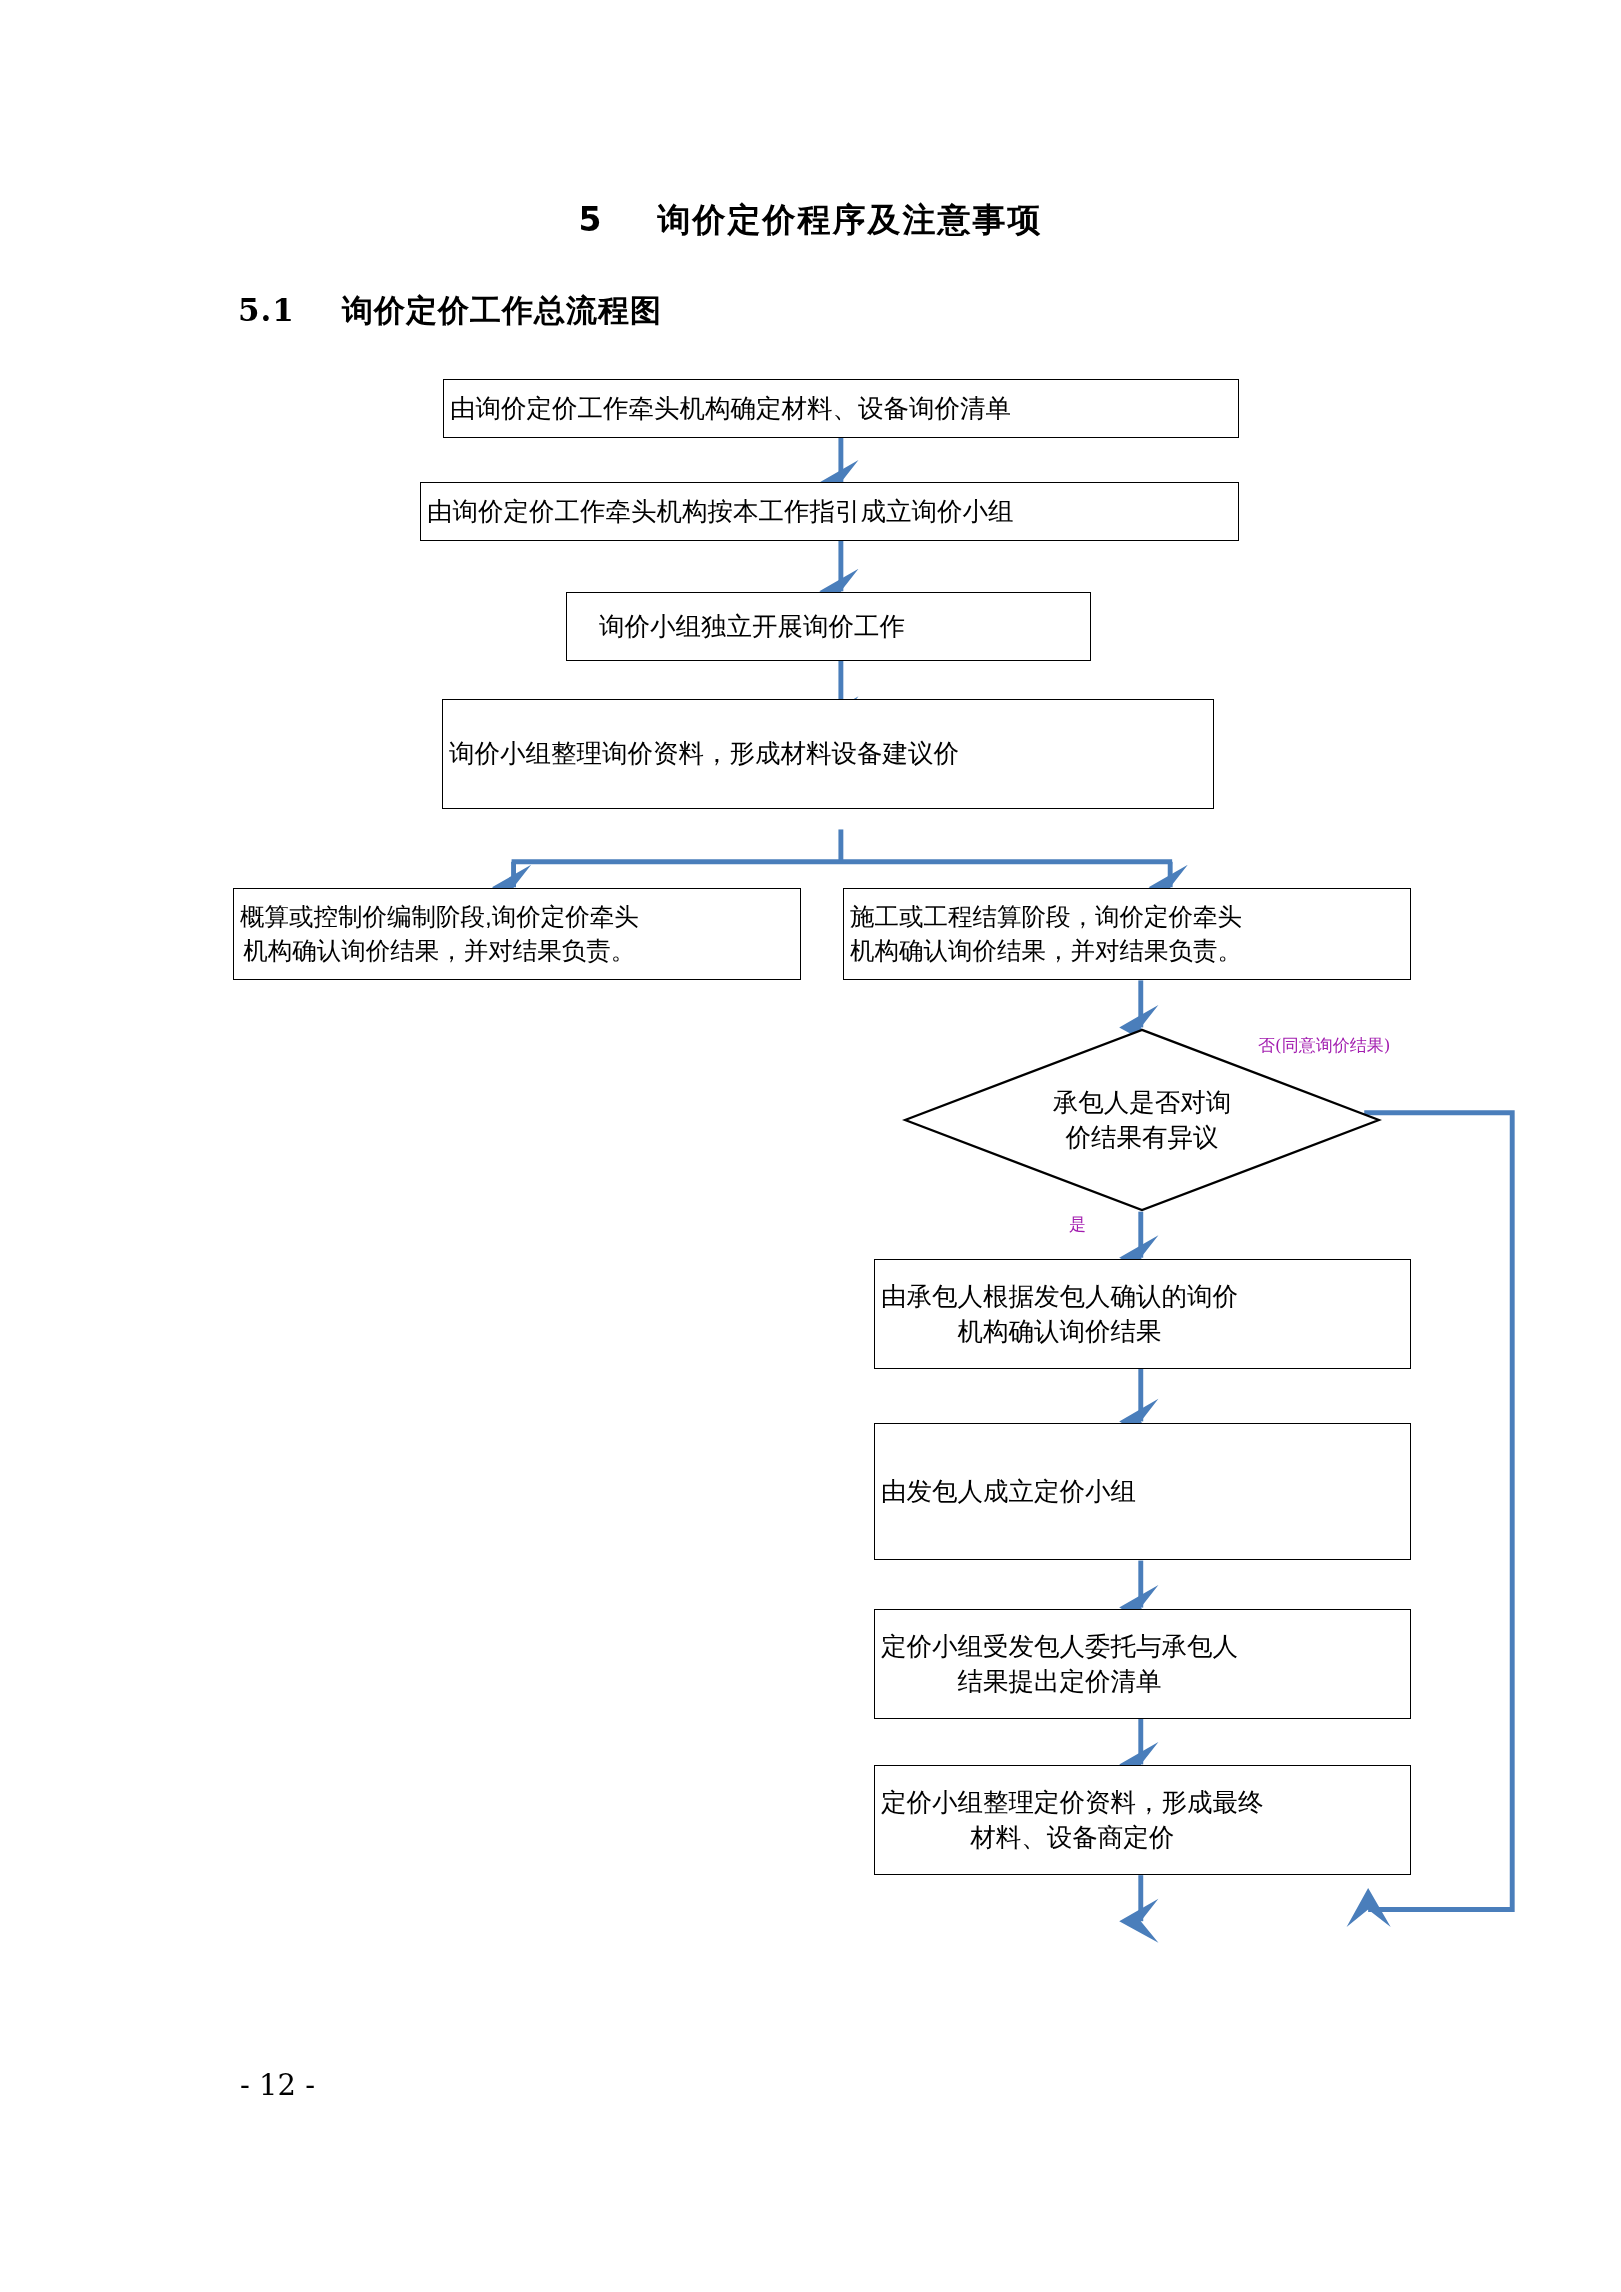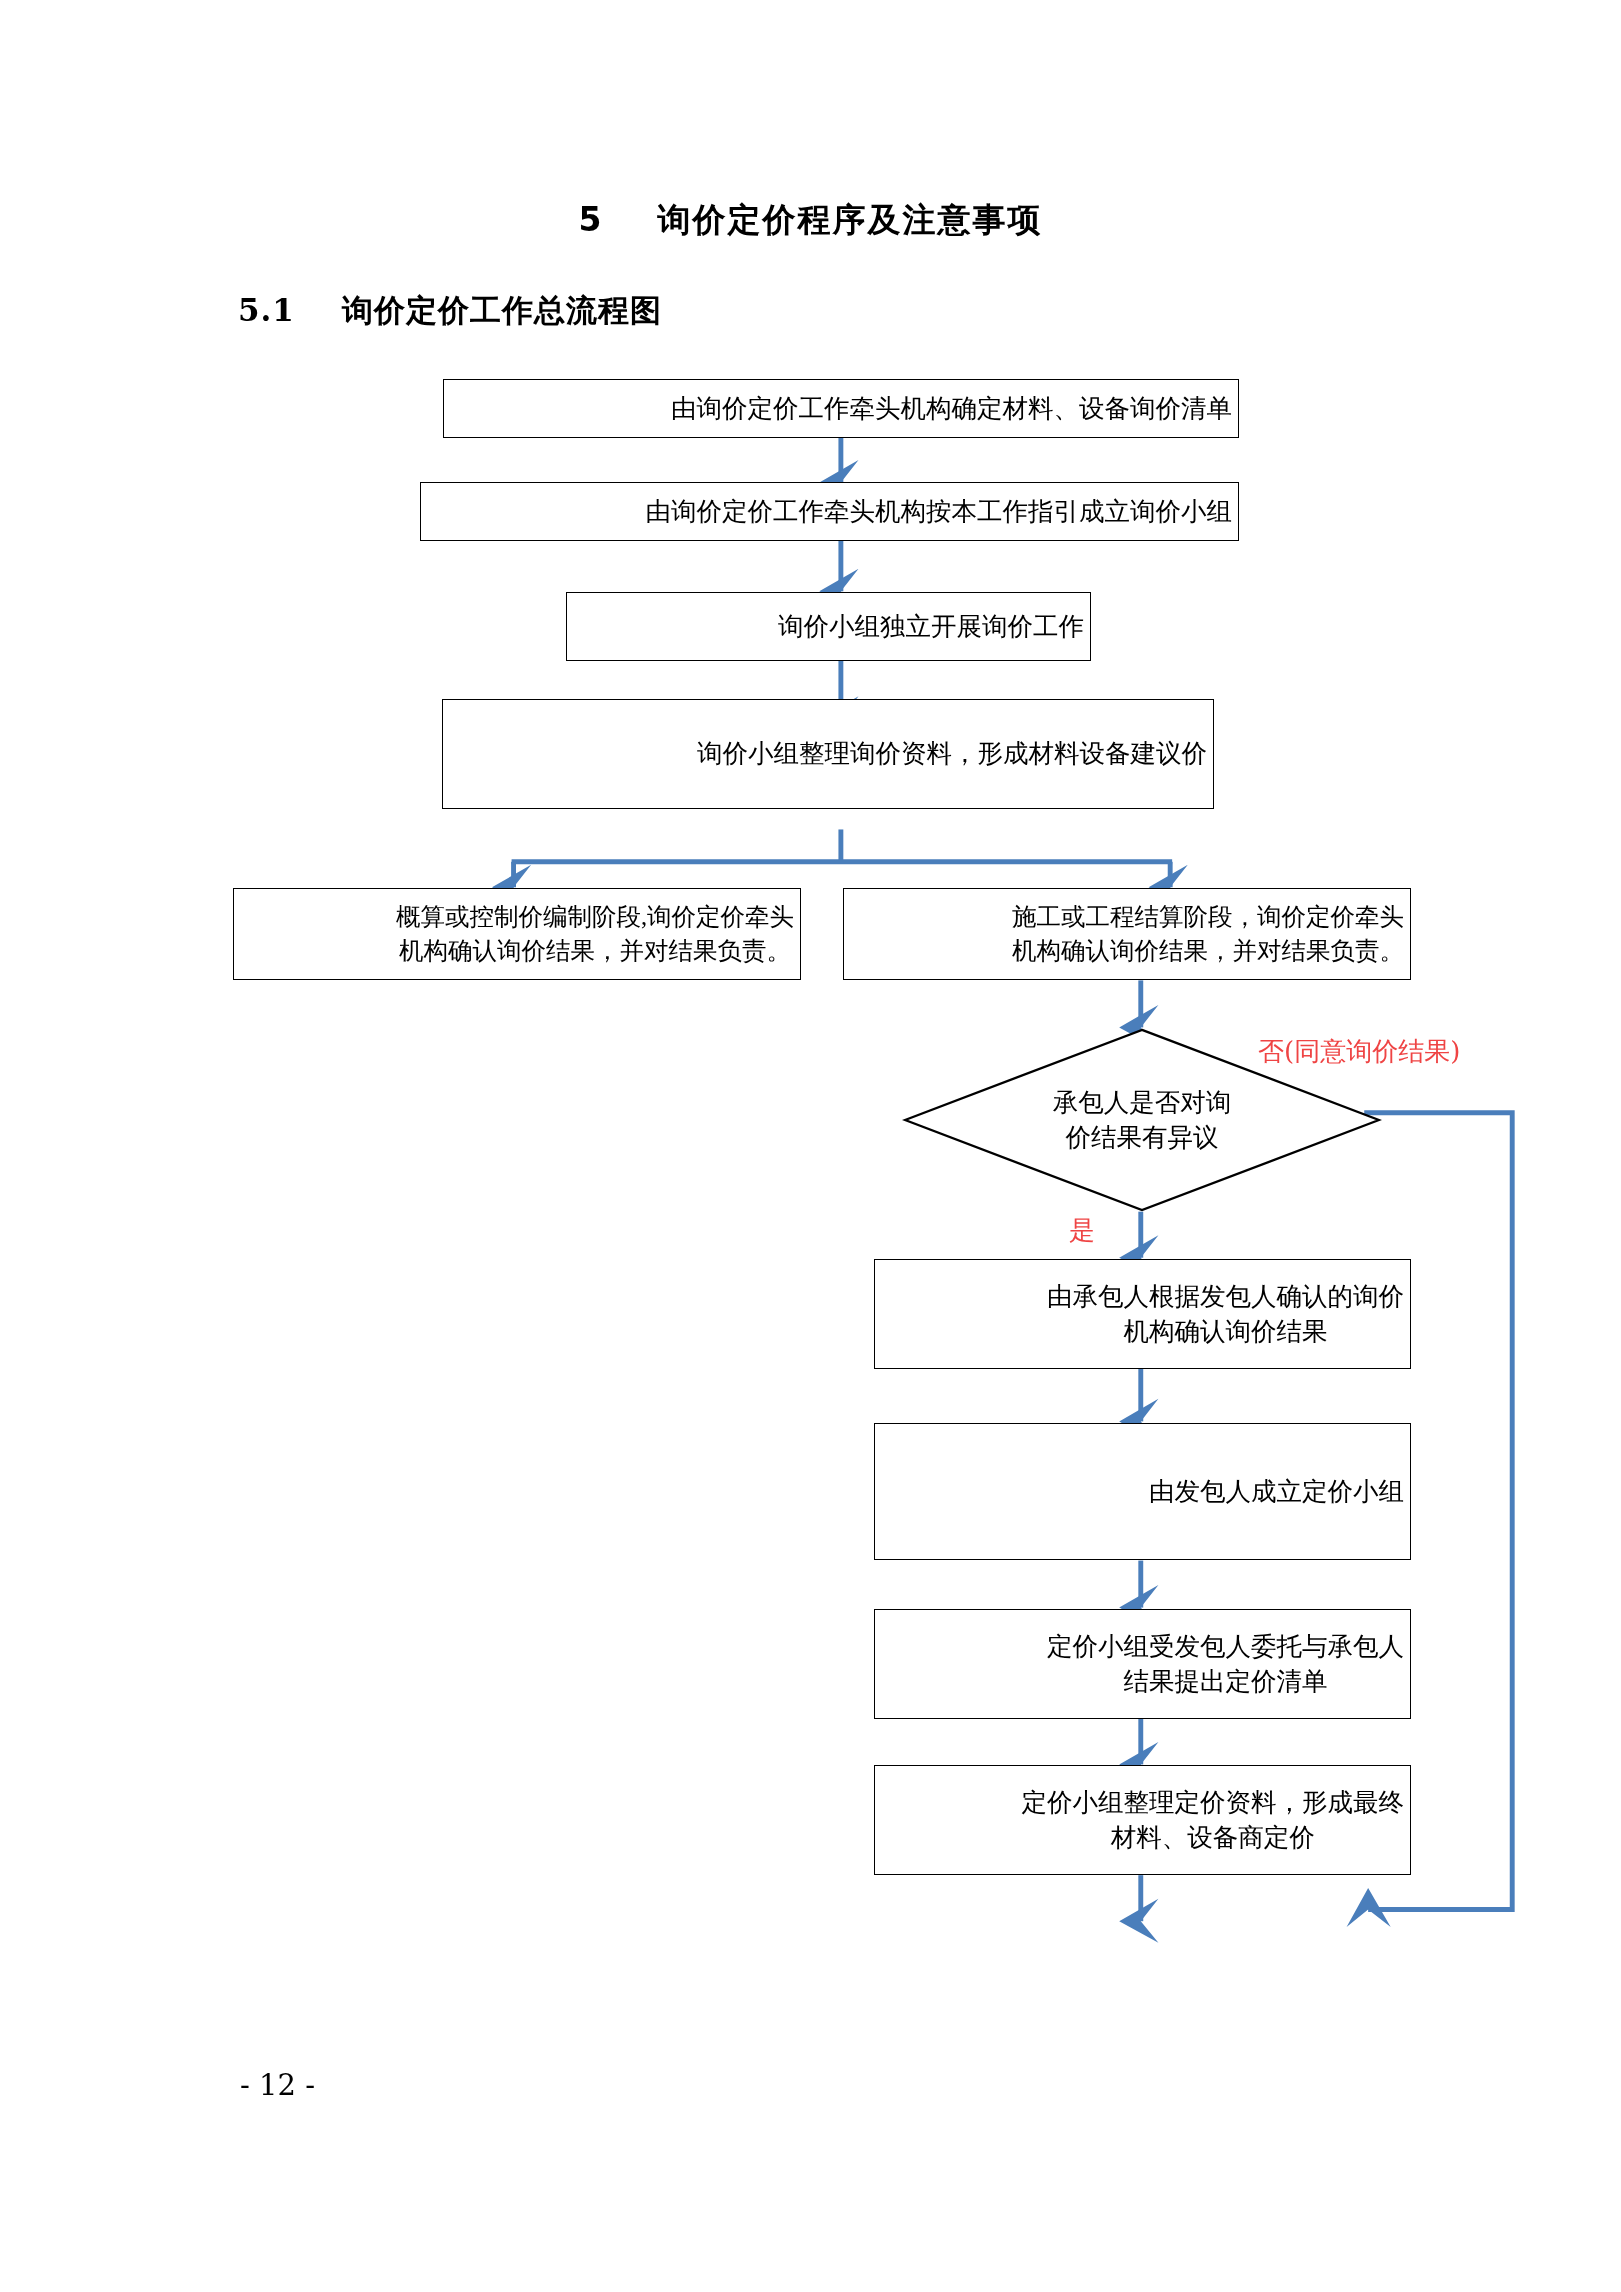--- a/index.html
+++ b/index.html
@@ -55,23 +55,23 @@
   }
 
   
   .node {
     position: absolute;
     box-sizing: border-box;
     border: 1.5px solid #000000;
     background: #ffffff;
     display: flex;
     align-items: center;
-    justify-content: flex-end;
+    justify-content: flex-start;
     text-align: center;
-    font-family: Liberation Serif, serif;
+    font-family: Liberation Sans, sans-serif;
     font-size: 25.5px;
     line-height: 1.38;
     color: #000000;
     padding: 2px 5.9px;
     white-space: pre-line;
   }
 
   .diamond-wrap {
     position: absolute;
   }
@@ -94,22 +94,22 @@
     font-size: 25.5px;
     line-height: 1.38;
     color: #000000;
     white-space: pre-line;
   }
 
   
   .edge-label {
     position: absolute;
     font-family: "DejaVu Serif", "Liberation Serif", serif;
-    font-size: 26px;
-    color: #ef4444;
+    font-size: 17px;
+    color: #a21caf;
     white-space: pre;
   }
 
   
   .footer {
     position: absolute;
     top: 2068px;
     left: 240px;
     font-family: "DejaVu Serif", "Liberation Serif", serif;
     font-size: 29px;

